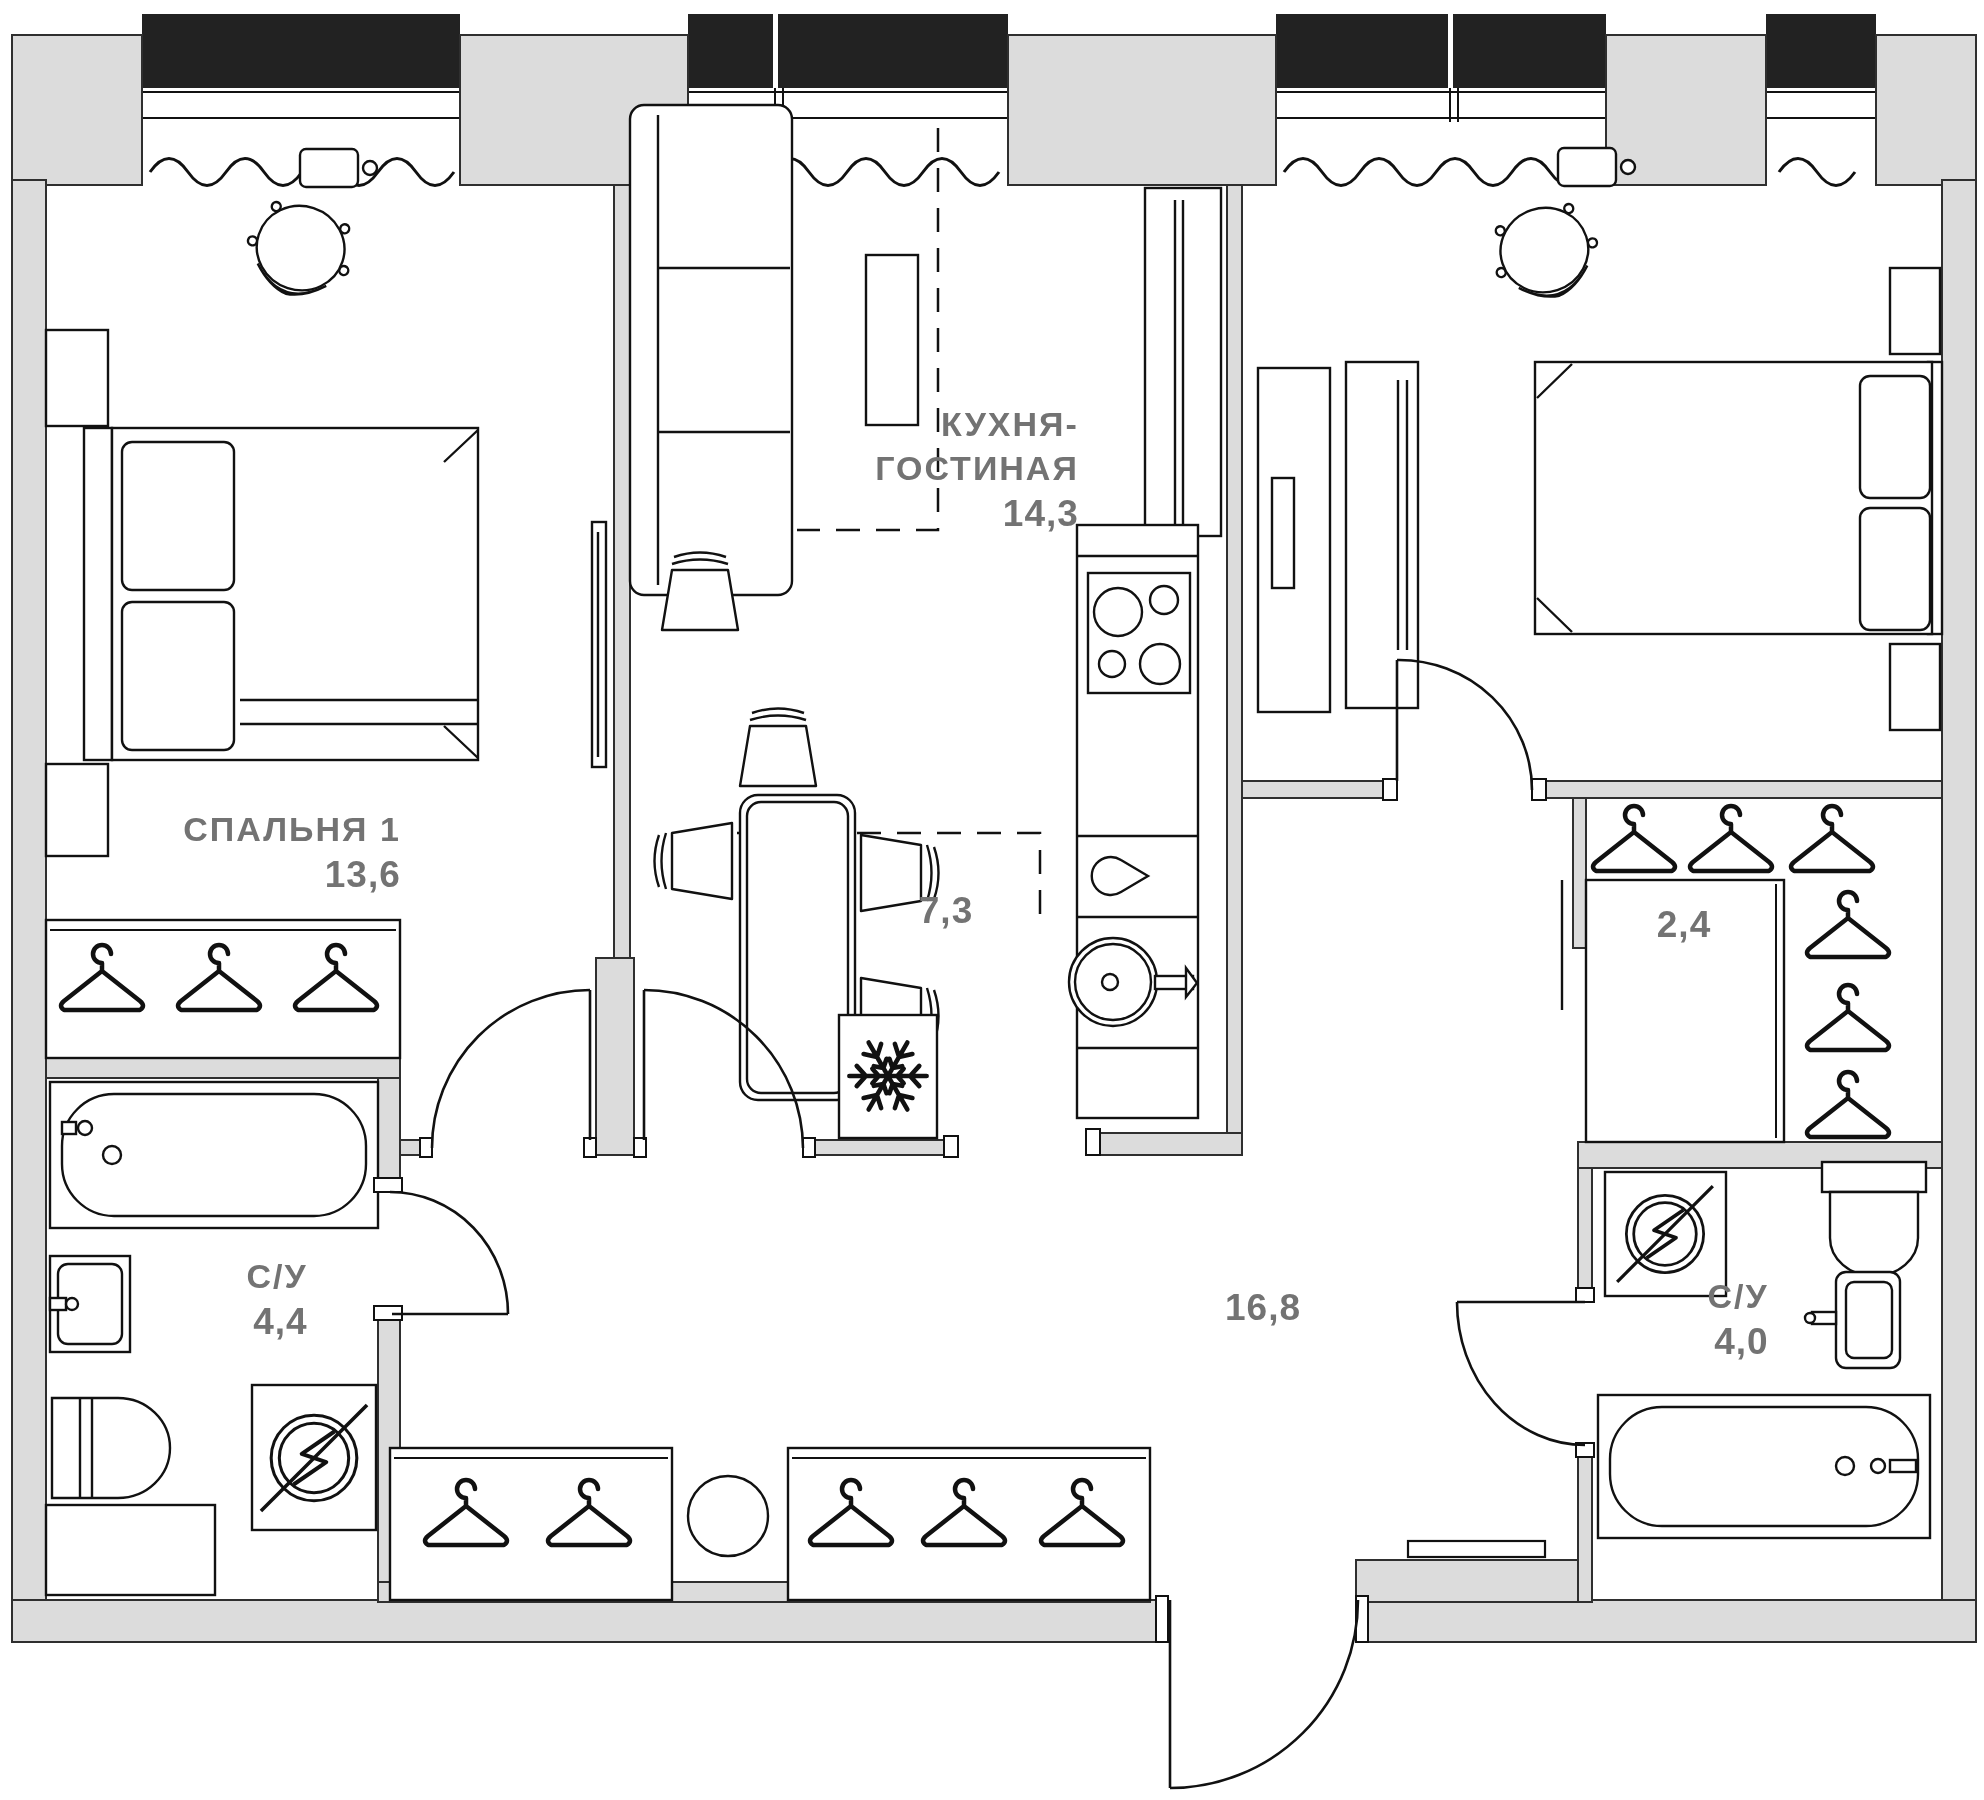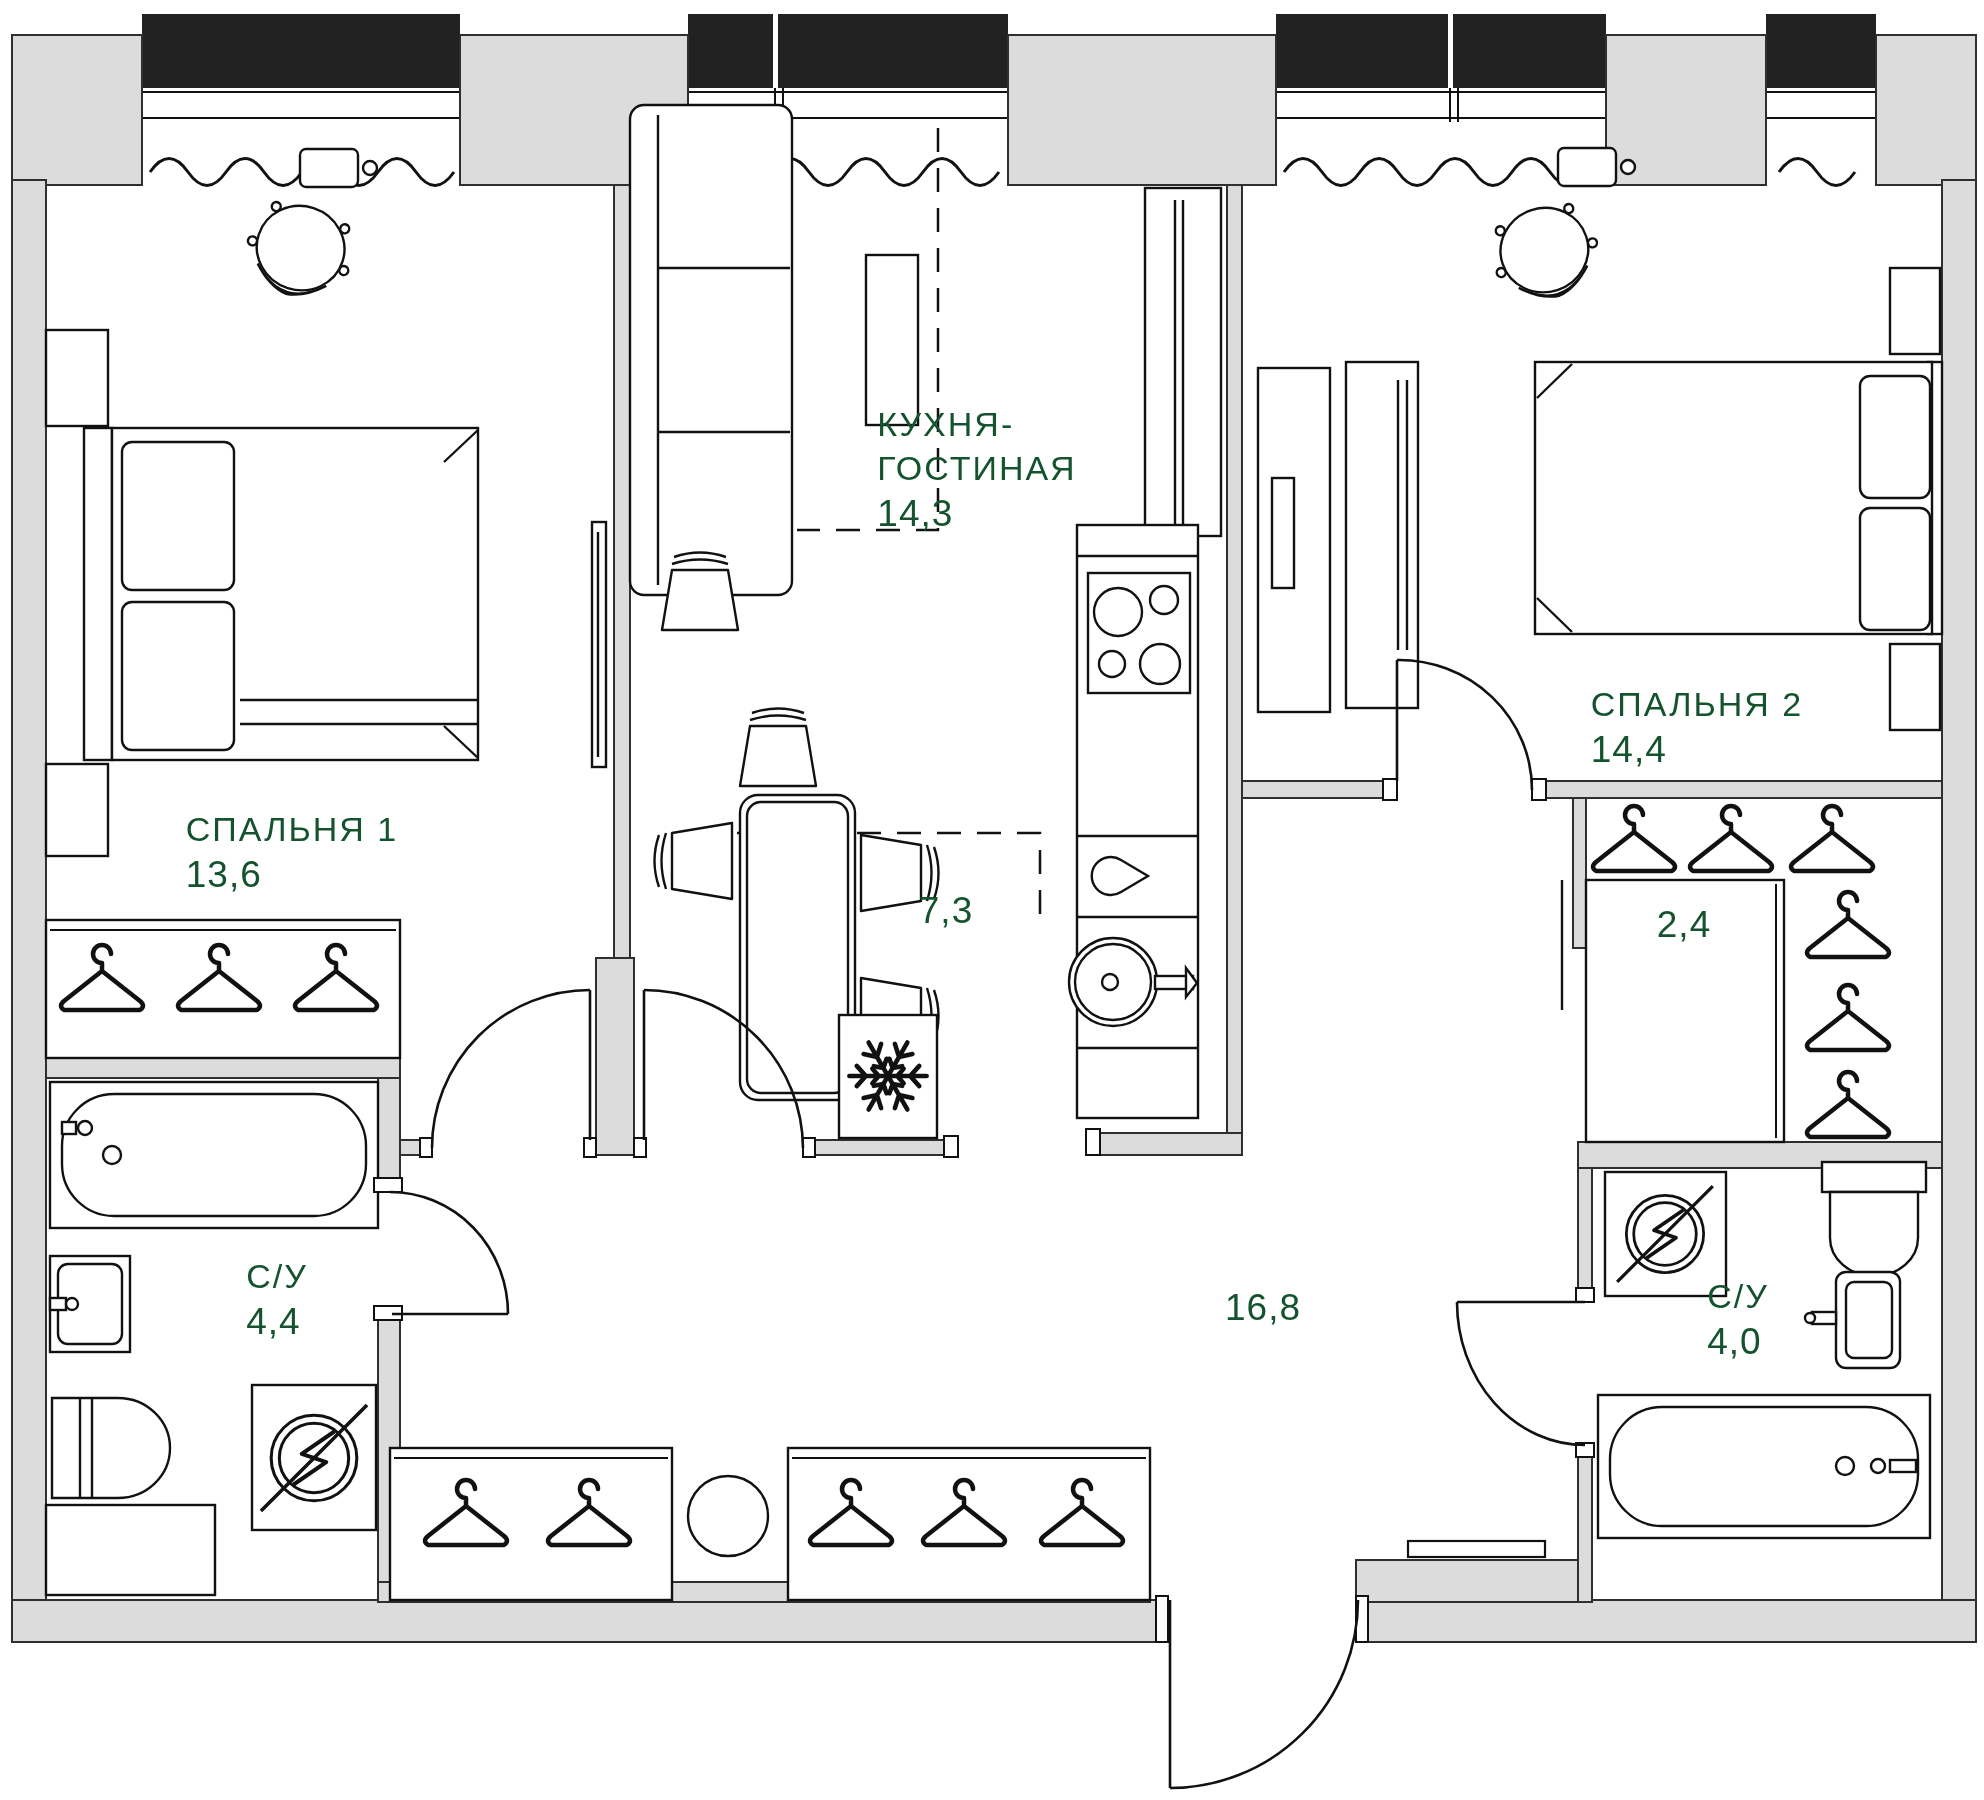--- a/index.html
+++ b/index.html
@@ -3,21 +3,21 @@
 <meta charset="utf-8">
 <style>
   html,body{margin:0;padding:0;background:#ffffff;}
   #plan-root{
     position:relative;width:1984px;height:1800px;background:#ffffff;
     font-family:"Liberation Sans", sans-serif;overflow:hidden;
   }
   #plan-svg{position:absolute;left:0;top:0;}
   .room-label{
     position:absolute;transform:translate(-50%,-50%);
-    text-align:left;color:#14532d;font-weight:normal;
+    text-align:right;color:#737373;font-weight:bold;
     font-size:34px;line-height:1.3;letter-spacing:2px;white-space:nowrap;
   }
   .room-label .area{font-size:37px;letter-spacing:1px;}
 </style>
 </head>
 <body>
 
 <div id="plan-root">
 
 <svg id="plan-svg" width="1984" height="1800" viewBox="0 0 1984 1800">
@@ -339,24 +339,20 @@
   <div>СПАЛЬНЯ 1</div>
   <div class="area">13,6</div>
 </div>
 
 <div class="room-label" style="left:977px;top:470px;">
   <div>КУХНЯ-</div>
   <div>ГОСТИНАЯ</div>
   <div class="area">14,3</div>
 </div>
 
-<div class="room-label" style="left:1697px;top:728px;">
-  <div>СПАЛЬНЯ 2</div>
-  <div class="area">14,4</div>
-</div>
 
 <div class="room-label" style="left:946px;top:887px;margin-top:24px;">
   <div class="area">7,3</div>
 </div>
 
 <div class="room-label" style="left:1263px;top:1308px;">
   <div class="area">16,8</div>
 </div>
 
 <div class="room-label" style="left:1684px;top:925px;">

